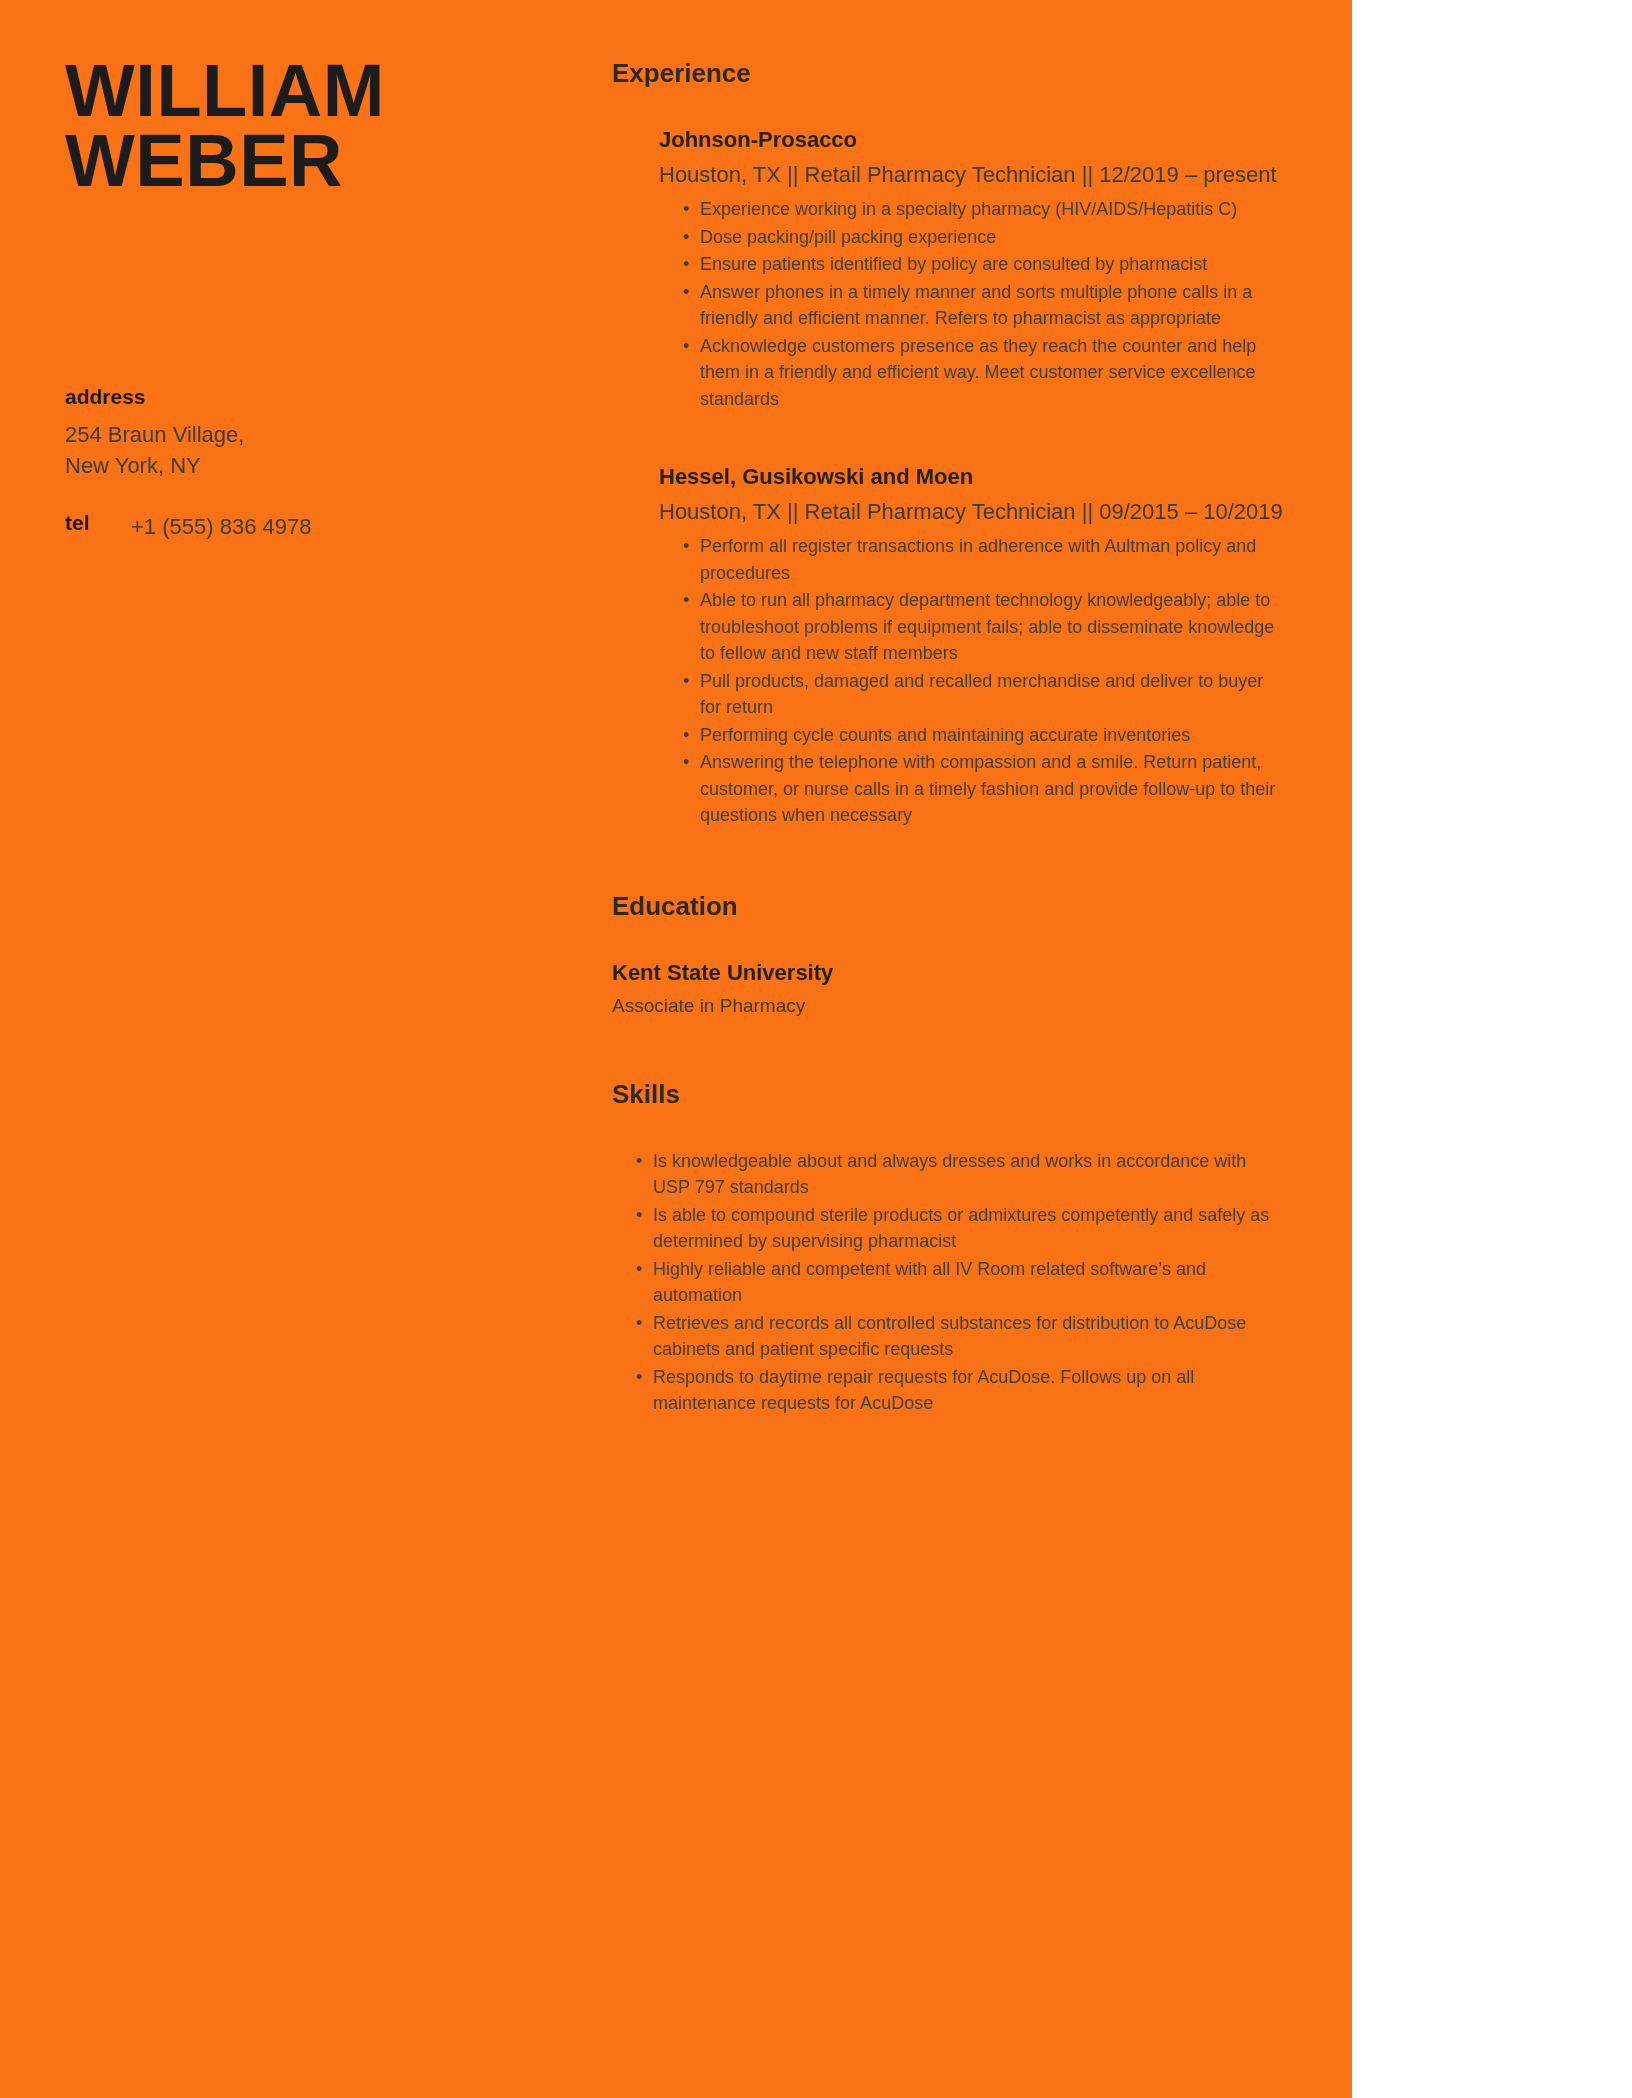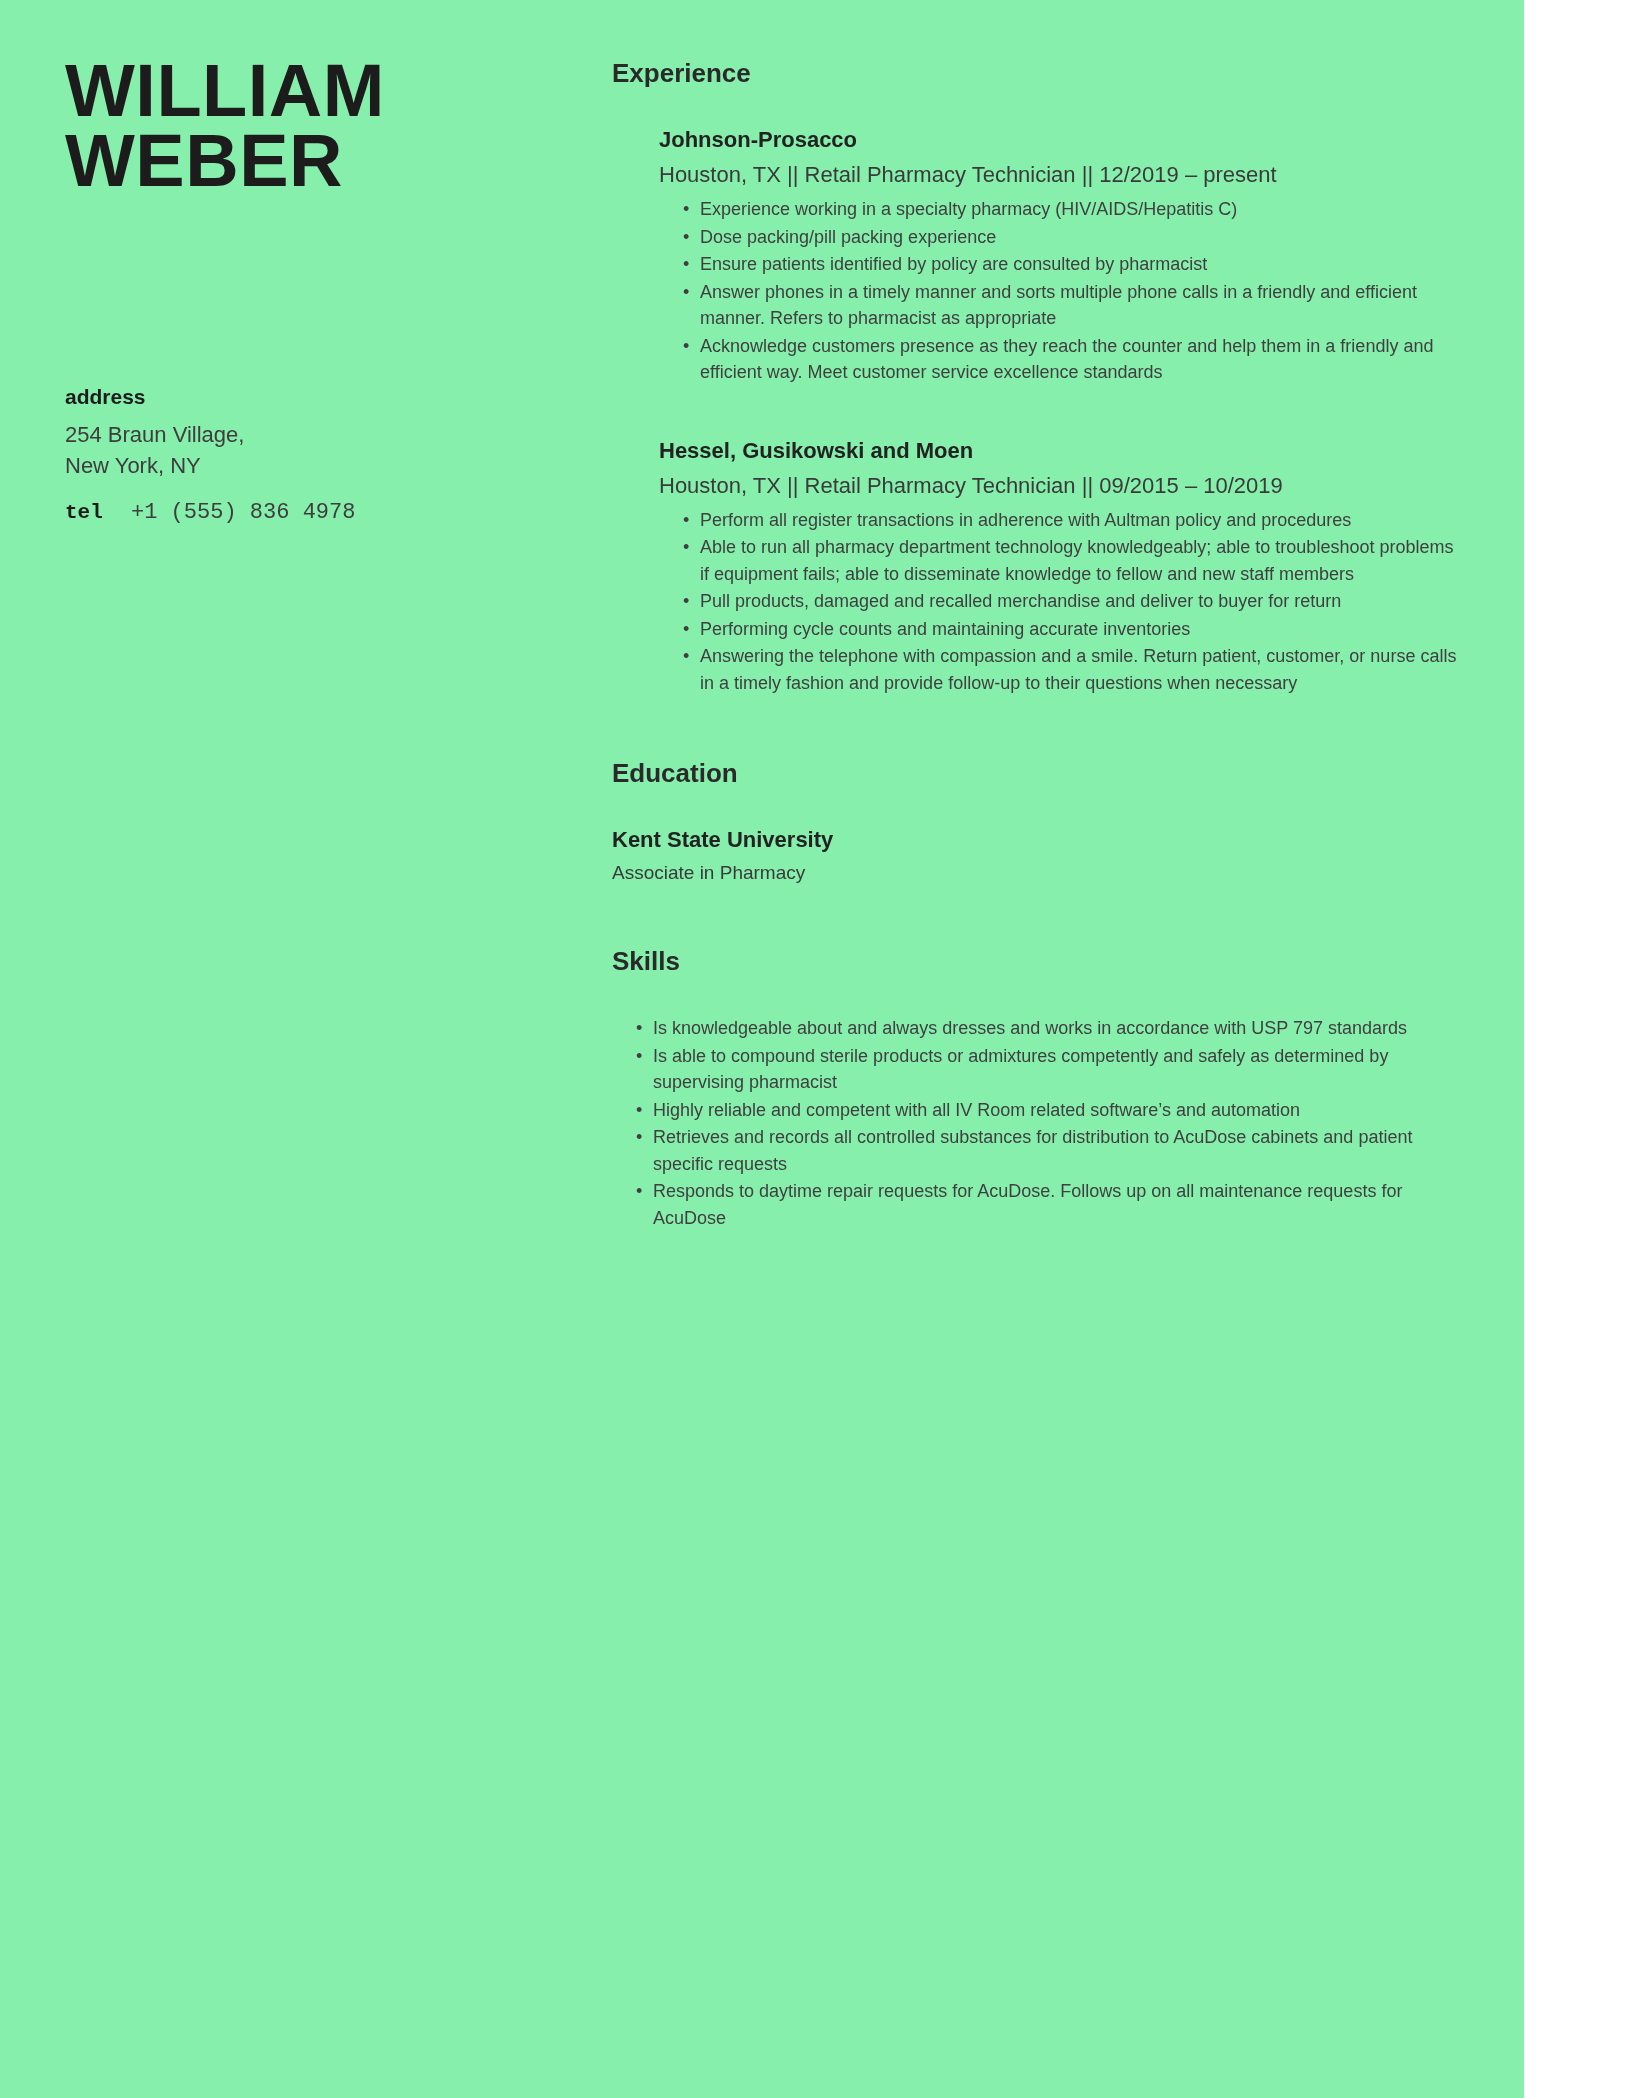--- a/index.html
+++ b/index.html
@@ -5,25 +5,25 @@
   html, body {
     margin: 0;
     padding: 0;
     background: #ffffff;
   }
   body {
     font-family: "Liberation Sans", sans-serif;
     color: #3d3d3d;
   }
   .page {
-    width: 1524px;
+    width: 1352px;
     min-height: 2098px;
     box-sizing: border-box;
     display: flex;
-    background: #86efac;
+    background: #f97316;
   }
   
   .left-col {
     flex: 0 0 612px;
     box-sizing: border-box;
     padding: 56px 50px 0 65px;
   }
   .name {
     font-size: 74px;
     font-weight: 700;
@@ -43,24 +43,23 @@
   .address-label {
     display: block;
     margin-bottom: 10px;
   }
   .contact-value {
     font-size: 22px;
     line-height: 31px;
     color: #3d3d3d;
   }
   .tel-row {
-    margin-top: 16px;
+    margin-top: 30px;
     display: flex;
-    align-items: center;
-    font-family: Liberation Mono, monospace;
+    align-items: flex-start;
   }
   .tel-row .contact-label {
     width: 66px;
     flex: 0 0 66px;
   }
   
   .right-col {
     flex: 1 1 auto;
     box-sizing: border-box;
     padding: 58px 66px 80px 0;

